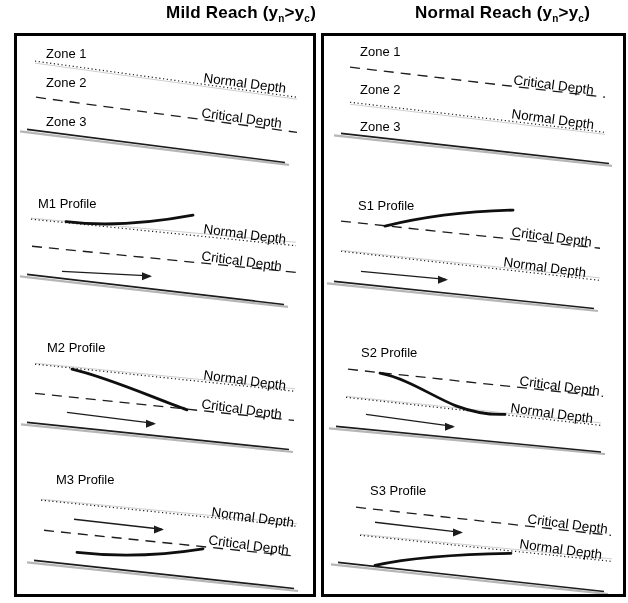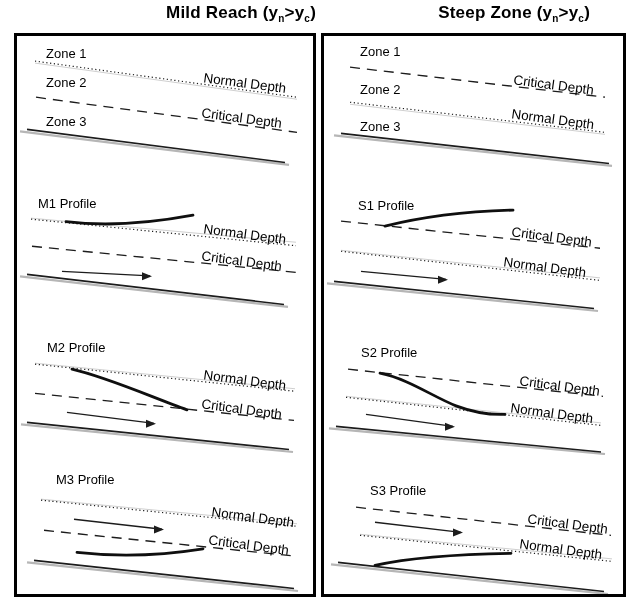--- a/index.html
+++ b/index.html
@@ -35,21 +35,21 @@
   .flowhead { fill:#1c1c1c; stroke:none; }
 
   text { font-family:"Liberation Sans", sans-serif; font-size:13px; fill:#000; }
   .depthlbl { font-size:13.5px; }
 </style>
 </head>
 <body>
 
 <div class="title" id="mild-title"><span>Mild Reach (y</span><sub>n</sub><span>&gt;y</span><sub>c</sub><span>)</span></div>
 
-<div class="title" id="steep-title"><span>Steep Zone (y</span><sub>n</sub><span>&gt;y</span><sub>c</sub><span>)</span></div>
+<div class="title" id="steep-title"><span>Normal Reach (y</span><sub>n</sub><span>&gt;y</span><sub>c</sub><span>)</span></div>
 
 <div class="box" id="box-mild">
 
   <div class="panel">
     <svg viewBox="0 0 296 139" preserveAspectRatio="none">
       <line class="echo" x1="18" y1="27" x2="280" y2="63"></line>
       <line class="dot" x1="18" y1="25" x2="280" y2="61"></line>
       <line class="dash" x1="19" y1="61" x2="280" y2="96"></line>
       <line class="bedecho" x1="3" y1="95" x2="272" y2="128.5"></line>
       <line class="bed" x1="10" y1="93" x2="268" y2="126"></line>

